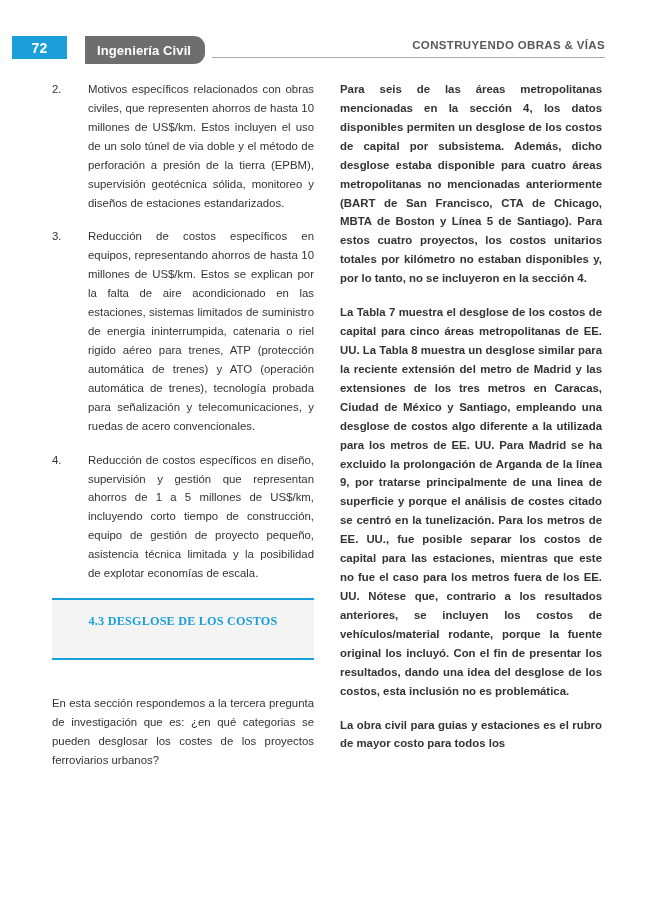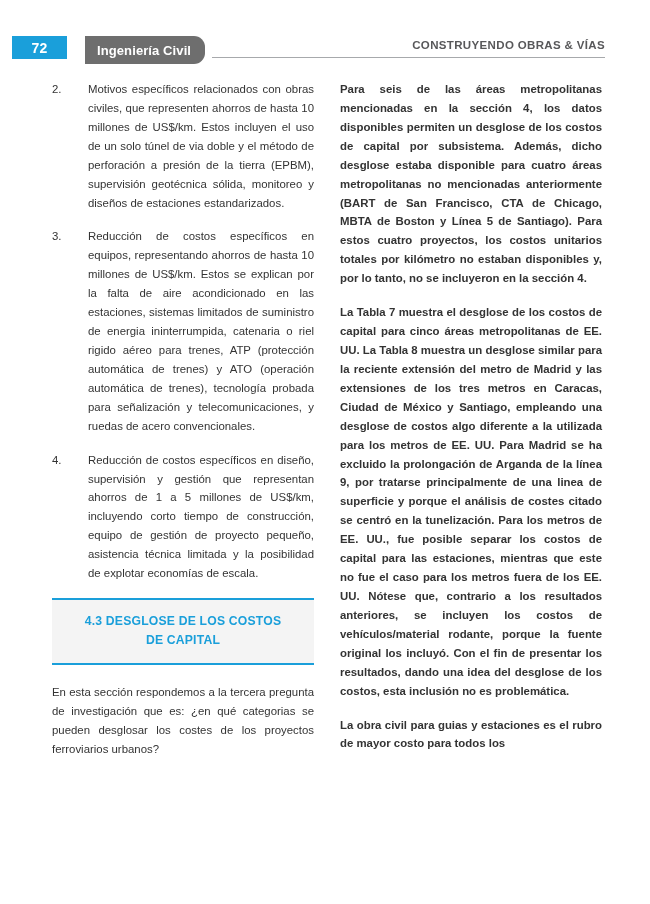--- a/index.html
+++ b/index.html
@@ -121,26 +121,27 @@
     position: absolute;
     left: 0;
     top: 0;
     width: 20px;
     text-align: left;
     color: #333333;
   }
 
   
   .section-head {
-    margin: 6px 0 18px 0;
-    padding: 12px 10px 13px 10px;
+    margin: 6px 0 34px 0;
+    padding: 12px 10px 27px 10px;
     background: #F4F4F4;
     border-top: 2px solid #1A9FDA;
     border-bottom: 2px solid #1A9FDA;
     text-align: center;
+    font-family: Liberation Serif, serif;
   }
   .section-head .line {
     display: block;
     color: #1A9FDA;
     font-size: 12.2px;
     font-weight: bold;
     letter-spacing: 0.2px;
     line-height: 1.55;
   }
 </style>
@@ -168,21 +169,20 @@
         <span>Reducción de costos específicos en equipos, representando ahorros de hasta 10 millones de US$/km. Estos se explican por la falta de aire acondicionado en las estaciones, sistemas limitados de suministro de energia ininterrumpida, catenaria o riel rigido aéreo para trenes, ATP (protección automática de trenes) y ATO (operación automática de trenes), tecnología probada para señalización y telecomunicaciones, y ruedas de acero convencionales.</span>
       </li>
       <li>
         <span class="num">4.</span>
         <span>Reducción de costos específicos en diseño, supervisión y gestión que representan ahorros de 1 a 5 millones de US$/km, incluyendo corto tiempo de construcción, equipo de gestión de proyecto pequeño, asistencia técnica limitada y la posibilidad de explotar economías de escala.</span>
       </li>
     </ol>
 
     <div class="section-head">
       <span class="line">4.3 DESGLOSE DE LOS COSTOS</span>
-      <span class="line">DE CAPITAL</span>
     </div>
 
     <p class="body-text">En esta sección respondemos a la tercera pregunta de investigación que es: ¿en qué categorias se pueden desglosar los costes de los proyectos ferroviarios urbanos?</p>
 
   </div>
 
   <div class="col col-right">
     <p class="body-text">Para seis de las áreas metropolitanas mencionadas en la sección 4, los datos disponibles permiten un desglose de los costos de capital por subsistema. Además, dicho desglose estaba disponible para cuatro áreas metropolitanas no mencionadas anteriormente (BART de San Francisco, CTA de Chicago, MBTA de Boston y Línea 5 de Santiago). Para estos cuatro proyectos, los costos unitarios totales por kilómetro no estaban disponibles y, por lo tanto, no se incluyeron en la sección 4.</p>
     <p class="body-text">La Tabla 7 muestra el desglose de los costos de capital para cinco áreas metropolitanas de EE. UU. La Tabla 8 muestra un desglose similar para la reciente extensión del metro de Madrid y las extensiones de los tres metros en Caracas, Ciudad de México y Santiago, empleando una desglose de costos algo diferente a la utilizada para los metros de EE. UU. Para Madrid se ha excluido la prolongación de Arganda de la línea 9, por tratarse principalmente de una linea de superficie y porque el análisis de costes citado se centró en la tunelización. Para los metros de EE. UU., fue posible separar los costos de capital para las estaciones, mientras que este no fue el caso para los metros fuera de los EE. UU. Nótese que, contrario a los resultados anteriores, se incluyen los costos de vehículos/material rodante, porque la fuente original los incluyó. Con el fin de presentar los resultados, dando una idea del desglose de los costos, esta inclusión no es problemática.</p>
     <p class="body-text">La obra civil para guias y estaciones es el rubro de mayor costo para todos los</p>

